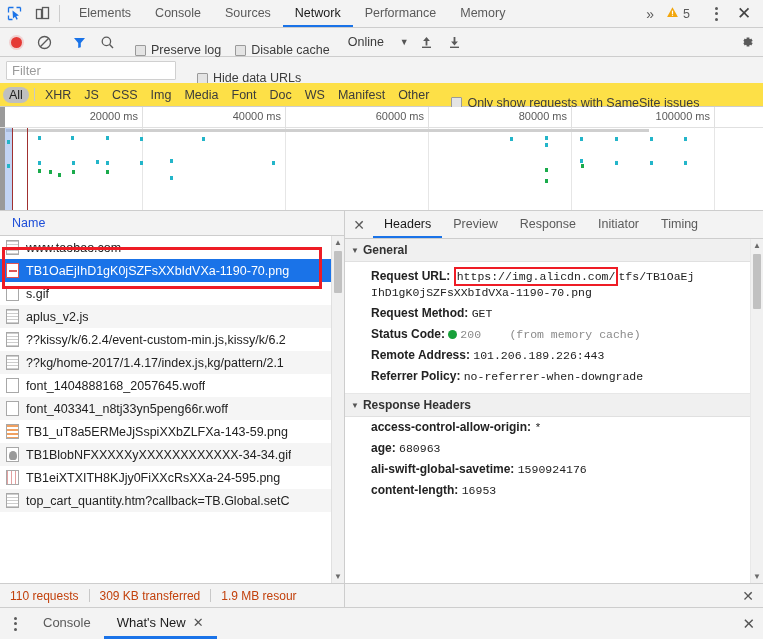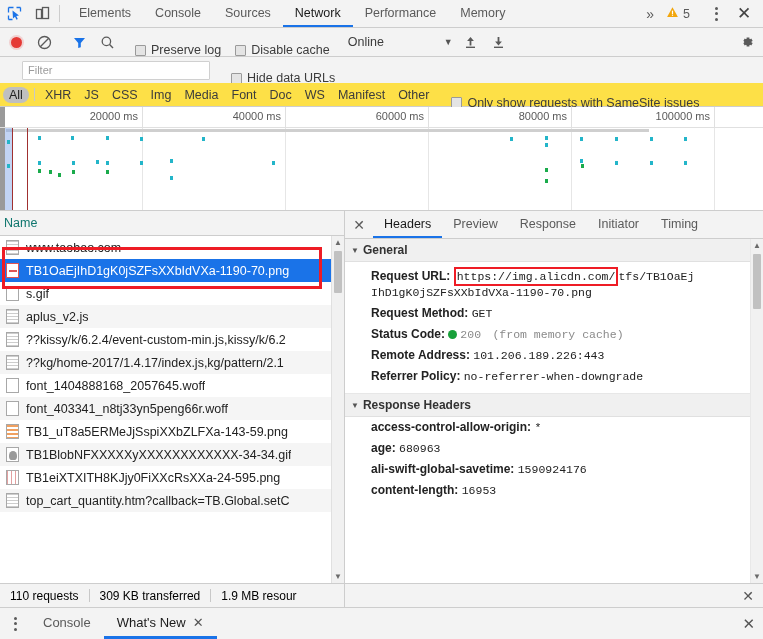--- a/index.html
+++ b/index.html
@@ -46,33 +46,33 @@
   .netbar {
     height: 29px; min-height:29px;
     display:flex; align-items:center;
     background:#f3f3f3; border-bottom:1px solid #cdcdcd;
     padding: 0 2px;
   }
   .dot-record { width:11px; height:11px; border-radius:50%; background:#e53935; box-shadow: 0 0 0 2px rgba(229,57,53,0.18); }
   .cb { width:11px; height:11px; border:1px solid #9a9a9a; background:#e4e4e4; border-radius:1px; display:inline-block; }
   .tbl { font-size:12.5px; color:#3c3c3c; margin-left:5px; white-space:nowrap; }
   .tbitem { display:flex; align-items:center; padding: 0 7px; margin-top: 16px; }
-  .throttle { display:flex; align-items:center; padding:0 4px; font-size:12.5px; color:#3c3c3c;gap:44px; }
+  .throttle { display:flex; align-items:center; padding:0 4px; font-size:12.5px; color:#3c3c3c; }
   .caret { margin-left:16px; font-size:9px; color:#555; }
 
   
   .filterrow {
     height: 26px; min-height: 26px;
     display:flex; align-items:center;
     background:#f3f3f3; padding: 0 2px;
   }
   .filterinput {
-    width: 188px; height: 19px; margin-left:20px;
+    width: 170px; height: 19px; margin-left:4px;
     background:#fff; border:1px solid #d0d0d0; border-radius:1px;
-    font-size:11px; color:#333; padding: 0 5px;
+    font-size:13px; color:#333; padding: 0 5px;
     font-family: "Liberation Sans", sans-serif;
   }
   .filterinput::placeholder { color:#9b9b9b; }
 
   
   .typerow {
     height: 24px; min-height:24px;
     display:flex; align-items:center;
     background:#fde047; border-bottom:1px solid #cdcdcd;
     padding-left: 3px; font-size:12.5px;
@@ -91,22 +91,22 @@
   .loadline { position:absolute; top:0; bottom:0; width:1px; background:#a03030; }
   .bluezone { position:absolute; top:0; bottom:0; background:rgba(120,160,230,0.45); }
   .greyline { position:absolute; height:3px; background:#cfcfcf; }
   .dot { position:absolute; width:3px; height:4px; background:#23b5c9; }
   .dot.g { background:#1aab4b; }
   .handlebar { position:absolute; top:0; bottom:0; width:5px; background:#9a9a9a; }
 
   
   .content { flex:1; display:flex; min-height:0; background:#fff; }
   .leftpane { width: 345px; min-width:345px; display:flex; flex-direction:column; border-right:1px solid #cdcdcd; position:relative; }
-  .namehdr { height:25px; min-height:25px; display:flex; align-items:center; padding-left:4px;
-    font-size:12.5px; color:#0f766e; background:#f3f3f3; border-bottom:1px solid #cdcdcd; }
+  .namehdr { height:25px; min-height:25px; display:flex; align-items:center; padding-left:12px;
+    font-size:12.5px; color:#1d4ed8; background:#f3f3f3; border-bottom:1px solid #cdcdcd; }
   .reqlist { flex:1; overflow:hidden; position:relative; }
   .row { height:23px; display:flex; align-items:center; padding-left:6px; font-size:12.5px; color:#222; white-space:nowrap; overflow:hidden; }
   .row:nth-child(even) { background:#f5f5f5; }
   .row.sel { background:#1a73e8; color:#fff; }
   .ficon { width:13px; height:15px; margin-right:7px; flex:0 0 13px; border:1px solid #a8a8a8; background:#fff; position:relative; overflow:hidden; }
   .ficon.doc { background: repeating-linear-gradient(to bottom,#cdcdcd 0 1px,#fff 1px 3px); }
   .ficon.img-o { background: repeating-linear-gradient(to bottom,#f0a060 0 2px,#fff 2px 4px); }
   .ficon.img-g { background:#fff; }
   .ficon.img-g:after { content:""; position:absolute; left:2px; top:3px; width:8px; height:9px; border-radius:50% 50% 40% 40%; background:#9a9a9a; }
   .ficon.img-v { background: repeating-linear-gradient(to right,#e3a0a0 0 1px,#fff 1px 4px); }
@@ -115,21 +115,21 @@
   .ficon.minus:after { content:""; position:absolute; left:2px; top:6px; width:8px; height:2px; background:#dd5555; }
   .rowname { overflow:hidden; text-overflow:clip; }
 
   .redbox { position:absolute; border:3px solid #ee1c25; pointer-events:none; }
 
   .listscroll { position:absolute; right:0; top:0; width:13px; bottom:0; background:#f1f1f1; border-left:1px solid #e0e0e0; }
   .sb-arrow { height:13px; display:flex; align-items:center; justify-content:center; font-size:8px; color:#6a6a6a; }
   .sb-thumb { position:absolute; left:2px; right:2px; background:#c1c1c1; border-radius:1px; }
 
   .statusbar { height:24px; min-height:24px; display:flex; align-items:center; background:#f3f3f3;
-    border-top:1px solid #cdcdcd; font-size:12px; color:#000000; padding-left:10px; overflow:hidden; white-space:nowrap; }
+    border-top:1px solid #cdcdcd; font-size:12px; color:#c2410c; padding-left:10px; overflow:hidden; white-space:nowrap; }
   .stsep { width:1px; height:13px; background:#c8c8c8; margin:0 10px; }
 
   
   .rightpane { flex:1; display:flex; flex-direction:column; min-width:0; position:relative; background:#fff; }
   .detailtabs { height:28px; min-height:28px; display:flex; align-items:stretch; background:#f3f3f3; border-bottom:1px solid #cdcdcd; }
   .dclose { width:28px; display:flex; align-items:center; justify-content:center; font-size:14px; color:#5a5a5a; }
   .dtab { padding:0 11px; display:flex; align-items:center; font-size:12.5px; color:#5a5a5a; border-bottom:2px solid transparent; white-space:nowrap; }
   .dtab.active { color:#1a1a1a; border-bottom:2px solid #1a73e8; }
   .detailbody { flex:1; overflow:hidden; position:relative; padding-bottom:2px; }
   .section-title { background:#f0f0f0; border-bottom:1px solid #e0e0e0; padding:4px 6px; font-size:12px; font-weight:bold; color:#333; display:flex; align-items:center; gap:4px; }
@@ -468,21 +468,21 @@
             <span class="hval urlbox">https://img.alicdn.com/</span><span class="hval">tfs/TB1OaEj</span><br>
             <span class="hval">IhD1gK0jSZFsXXbIdVXa-1190-70.png</span>
           </div>
           <div class="hline">
             <span class="hkey">Request Method:</span>
             <span class="hval">GET</span>
           </div>
           <div class="hline">
             <span class="hkey">Status Code:</span>
             <span class="greendot"></span><span class="hval grey">200</span>
-            <span class="hval grey" style="margin-left:8px">(from memory cache)</span>
+            <span class="hval grey" style="margin-left:25px">(from memory cache)</span>
           </div>
           <div class="hline">
             <span class="hkey">Remote Address:</span>
             <span class="hval">101.206.189.226:443</span>
           </div>
           <div class="hline">
             <span class="hkey">Referrer Policy:</span>
             <span class="hval">no-referrer-when-downgrade</span>
           </div>
         </div>

